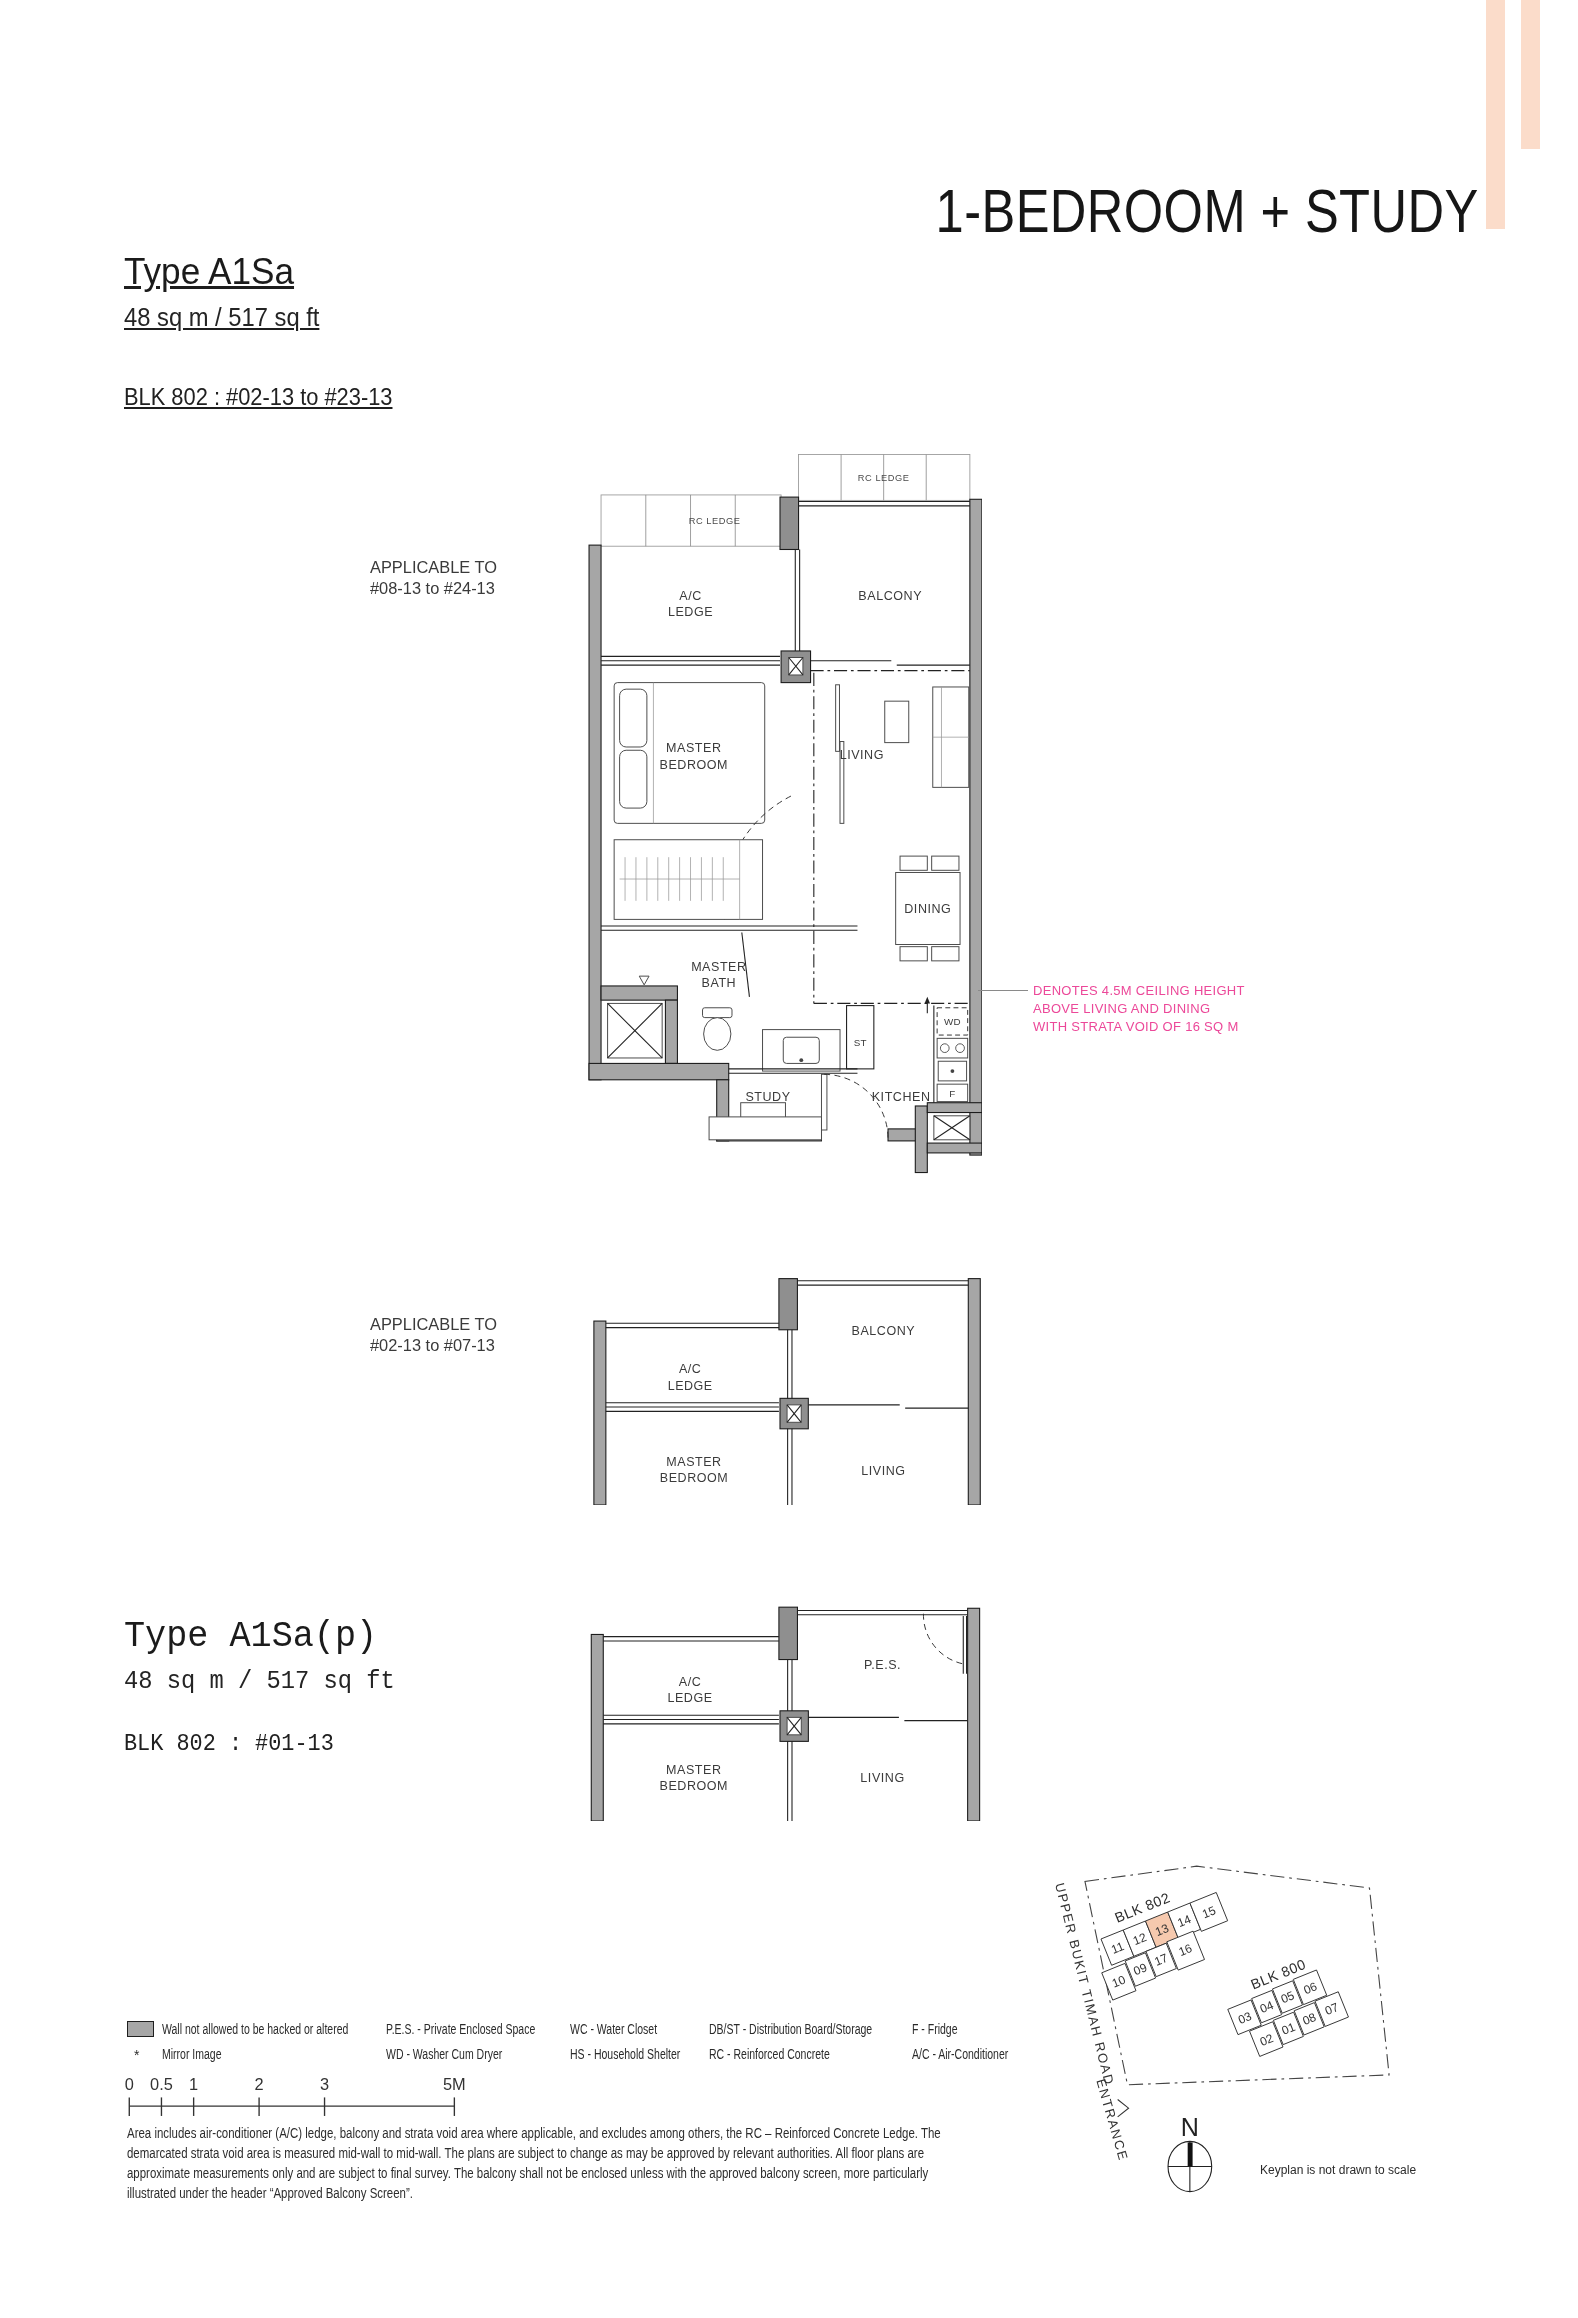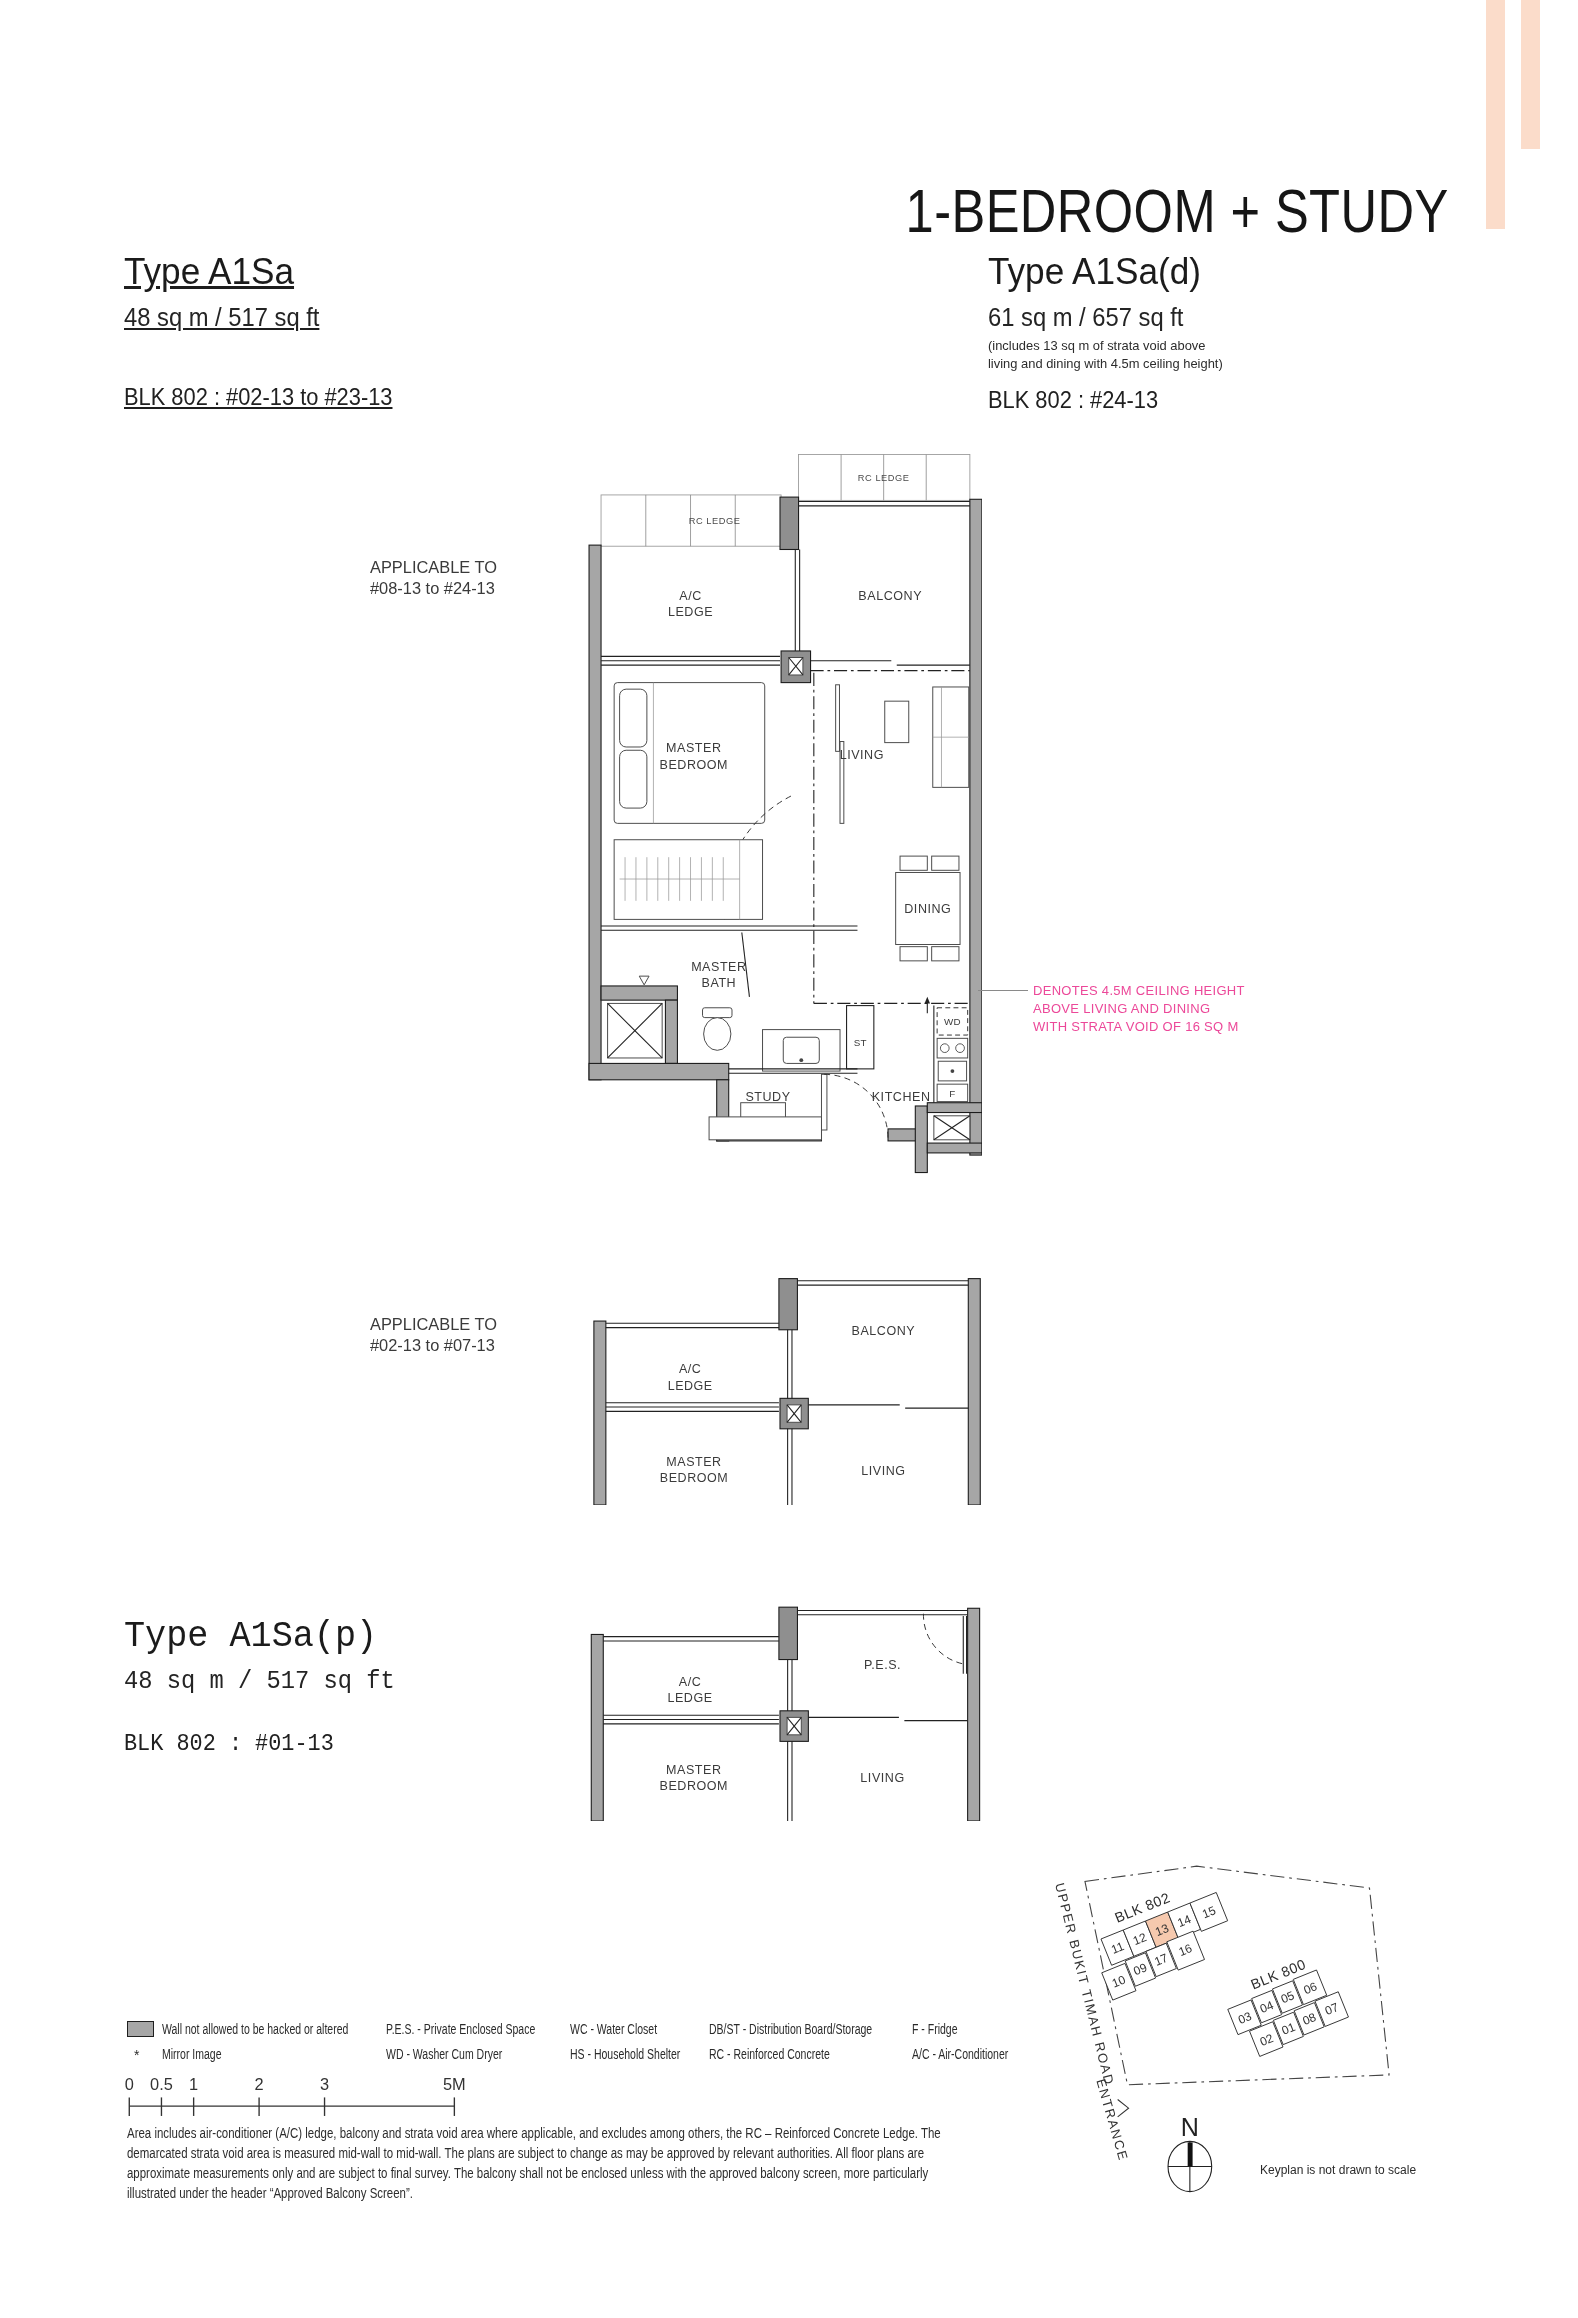--- a/index.html
+++ b/index.html
@@ -43,37 +43,30 @@
   .scaleT{font-family:"Liberation Sans",sans-serif;font-size:30px;fill:#333;text-anchor:middle;}
 </style>
 </head>
 <body>
 
 <div id="page">
 
   <div class="abs deco" style="left:1486px;top:0;width:18.5px;height:229px;"></div>
   <div class="abs deco" style="left:1521px;top:0;width:18.5px;height:149px;"></div>
 
-  <div class="abs" style="left:798px;top:176px;width:633px;">
+  <div class="abs" style="left:828px;top:176px;width:633px;">
     <div class="title condT nowrap">1-BEDROOM + STUDY</div>
   </div>
 
   <div class="abs" style="left:124px;top:251px;text-decoration:underline;">
     <div class="typeT condL nowrap">Type A1Sa</div>
     <div class="areaT condL nowrap" style="margin-top:9.8px;">48 sq m / 517 sq ft</div>
     <div class="blkT condL nowrap" style="margin-top:52px;">BLK 802 : #02-13 to #23-13</div>
   </div>
 
-  <div class="abs" style="left:988px;top:251px;">
-    <div class="typeT condL nowrap">Type A1Sa(d)</div>
-    <div class="areaT condL nowrap" style="margin-top:9.8px;">61 sq m / 657 sq ft</div>
-    <div class="noteT condL nowrap" style="margin-top:5.5px;">(includes 13 sq m of strata void above</div>
-    <div class="noteT condL nowrap">living and dining with 4.5m ceiling height)</div>
-    <div class="blkT condL nowrap" style="margin-top:14px;">BLK 802 : #24-13</div>
-  </div>
 
   <div class="abs appT" style="left:370px;top:557px;">
     <div class="nowrap">APPLICABLE TO</div>
     <div class="nowrap">#08-13 to #24-13</div>
   </div>
 
   <svg class="abs" style="left:578px;top:436px;" width="404" height="742" viewBox="0 0 740 1360">
 
     <g>
       <rect class="rcbox" x="42" y="108" width="330" height="94"></rect>

